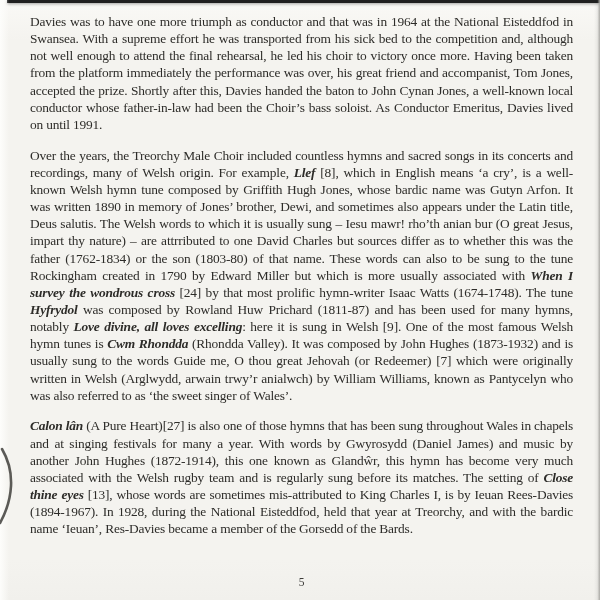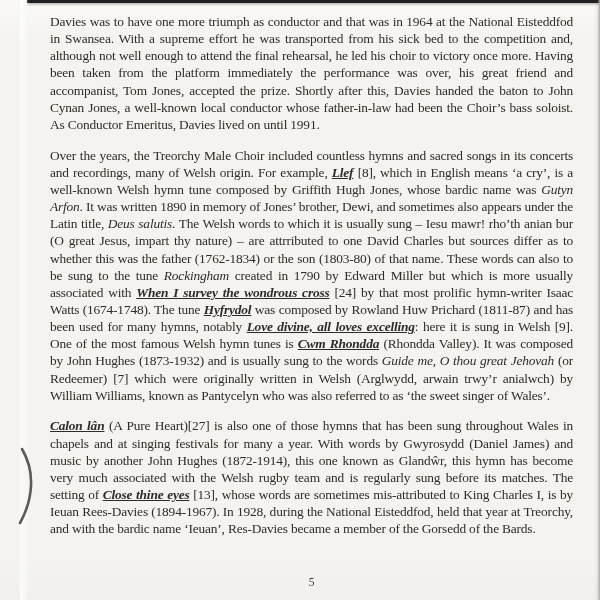--- a/index.html
+++ b/index.html
@@ -8,21 +8,21 @@
     --edge: #a9a8a4;
     --top-strip: #202020;
   }
   html, body { margin:0; padding:0; }
   body {
     width:600px; height:600px;
     position:relative; overflow:hidden;
     background: linear-gradient(180deg, #faf9f6 0px, var(--page-bg) 40px, var(--page-bg) 560px, #f1f0ec 600px);
     font-family: "Liberation Serif", "DejaVu Serif", serif;
   }
-  .page { position:absolute; inset:0;margin-left:20px; }
+  .page { position:absolute; inset:0; }
 
   
   .scan-edge-top {
     position:absolute; top:0; left:7px; right:0; height:3px;
     background: var(--top-strip);
     box-shadow: 0 1px 3px rgba(70,70,70,.5);
   }
   .scan-edge-left {
     position:absolute; left:0; top:0; bottom:0; width:9px;
     background: linear-gradient(90deg, #fdfdfb, rgba(253,253,251,0));
@@ -39,23 +39,23 @@
   .text-block {
     position:absolute; left:30px; right:27px; top:13px; height:558px;
     overflow:hidden;
     color: var(--ink);
     font-size:13.4px; line-height:17.15px;
     letter-spacing:-0.18px;
     text-align:justify;
   }
   p.para { margin:0 0 13.5px 0; }
   .run-n  { font-style:normal;  font-weight:400; }
-  .run-i  { font-style:italic;  font-weight:400; }
+  .run-i  {  font-weight:400; }
   .run-b  { font-style:normal;  font-weight:400; }
-  .run-bi { font-style:italic;  font-weight:700;text-decoration:underline; }
+  .run-bi { font-style:italic;  font-weight:700; }
 
   .page-number {
     position:absolute; left:30px; right:27px; top:576px;
     text-align:center; font-size:11.5px; color:#3c3b38;
   }
 </style>
 </head>
 <body>
 
 <div class="page">

